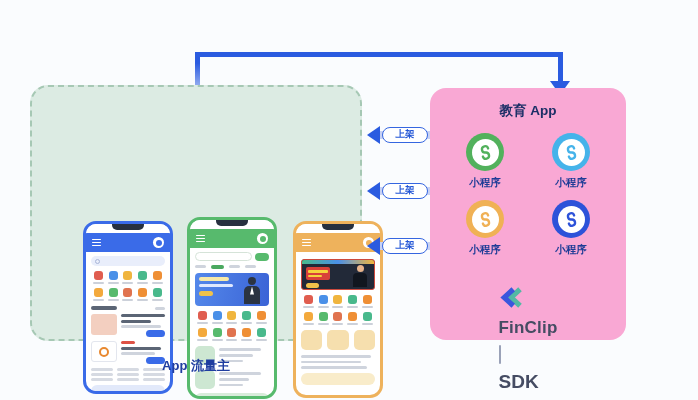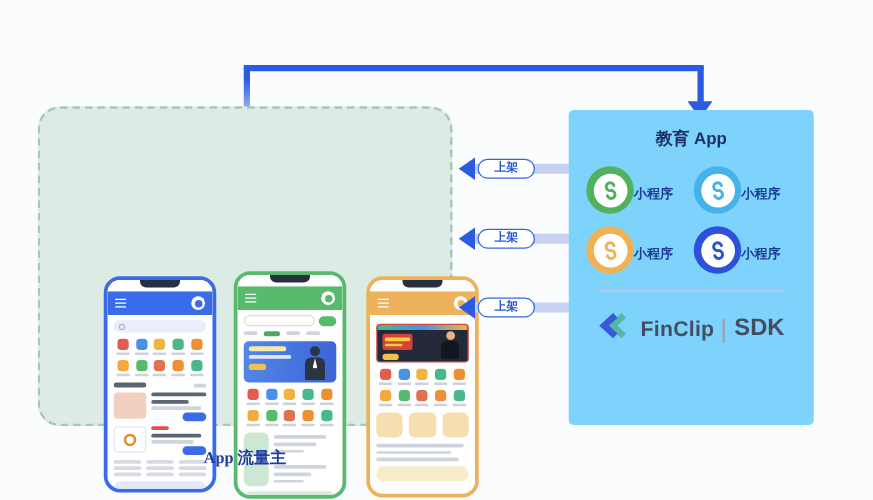--- a/index.html
+++ b/index.html
@@ -15,21 +15,21 @@
            background:linear-gradient(#2a5be0 20%, rgba(42,91,224,0)); }
   .ta-vr { position:absolute; left:558px; top:52px; width:5px; height:30px; background:#2a5be0; }
   .ta-head { position:absolute; left:550px; top:81px; width:0; height:0;
              border-left:10px solid transparent; border-right:10px solid transparent;
              border-top:14px solid #2a5be0; }
 
   
   .traffic-box { position:absolute; left:30px; top:85px; width:332px; height:256px;
                  background:#dcebe3; border:2px dashed #a6c8b4; border-radius:18px; }
   .caption { position:absolute; text-align:center; font-weight:bold; color:#1f3da0; }
-  .caption-left  { left:30px; width:332px; top:357px; font-size:13px;font-family:Liberation Serif, serif; }
+  .caption-left  { left:30px; width:332px; top:357px; font-size:13px; }
   .caption-right { left:452px; width:200px; top:359px; font-size:12.5px; }
 
   
   .phone { position:absolute; width:90px; border-radius:13px; background:#fff; overflow:hidden; }
   .p1 { left:51px;  top:134px; height:173px; border:3px solid #3a6be8; }
   .p2 { left:155px; top:130px; height:182px; border:3px solid #57ba6d; }
   .p3 { left:261px; top:134px; height:177px; border:3px solid #eeb25c; }
   .p-top { height:9px; background:#fff; position:relative; }
   .p-top .notch { width:32px; height:6px; margin:0 auto; background:#27303f; border-radius:0 0 5px 5px; }
   .p-head { height:19px; display:flex; align-items:center; justify-content:space-between; padding:0 6px; }
@@ -110,34 +110,34 @@
   .s1 { top:126px; } .s2 { top:182px; } .s3 { top:237px; }
   .shelf .shaft { position:absolute; left:11px; right:0; top:5px; height:8px; background:#c7d1f4; }
   .shelf .head { position:absolute; left:0; top:0; width:0; height:0;
                  border-top:9px solid transparent; border-bottom:9px solid transparent;
                  border-right:13px solid #2a5be0; }
   .shelf .pill { position:absolute; left:15px; top:0.5px; width:46px; height:16px; background:#fff;
                  border:1.5px solid #3566e0; border-radius:9px; color:#2356d6; font-size:9.5px;
                  font-weight:bold; display:flex; align-items:center; justify-content:center; }
 
   
-  .sdk-panel { position:absolute; left:455px; top:88px; width:196px; height:252px;
-               background:#7dd3fc; border-radius:4px; display:flex; flex-direction:column; align-items:center; }
+  .sdk-panel { position:absolute; left:430px; top:88px; width:196px; height:252px;
+               background:#f9a8d4; border-radius:16px; display:flex; flex-direction:column; align-items:center; }
   .panel-title { margin-top:14px; font-size:13.5px; font-weight:bold; color:#1c2f66; }
   .mp-grid { display:grid; grid-template-columns:82px 82px; column-gap:4px; row-gap:10px; margin-top:13px; }
-  .mp { display:flex; flex-direction:row; align-items:center;text-align:center; }
+  .mp { display:flex; flex-direction:column; align-items:center;text-align:center; }
   .mp-ring { width:38px; height:38px; border-radius:50%; display:flex; align-items:center; justify-content:center; }
   .mp-inner { width:27px; height:27px; background:#fff; border-radius:50%; display:flex; align-items:center; justify-content:center; }
   .mp-label { margin-top:5px; font-size:10.5px; font-weight:bold; color:#1e3c96; }
   .mp-green  .mp-ring { background:#52b15c; } .mp-green  svg { stroke:#52b15c; }
   .mp-cyan   .mp-ring { background:#45b3ea; } .mp-cyan   svg { stroke:#45b3ea; }
   .mp-orange .mp-ring { background:#f0b155; } .mp-orange svg { stroke:#f0b155; }
   .mp-blue   .mp-ring { background:#2d52d9; } .mp-blue   svg { stroke:#2d52d9; }
   .panel-divider { width:152px; height:1px; background:#bdc5ec; margin-top:13px; }
-  .brand-row { display:flex; align-items:flex-end; gap:7px; margin-top:14px; }
+  .brand-row { display:flex; align-items:flex-start; gap:7px; margin-top:14px;flex-direction:column; }
   .brand-name { font-size:17px; font-weight:800; color:#454c63; letter-spacing:0.2px; }
   .brand-vbar { width:2px; height:19px; background:#9aa2b8; border-radius:1px; }
   .brand-suffix { font-size:19px; font-weight:600; color:#454c63; }
 </style>
 </head>
 <body>
 
 <div class="canvas">
 
   <div class="ta-h"></div>

